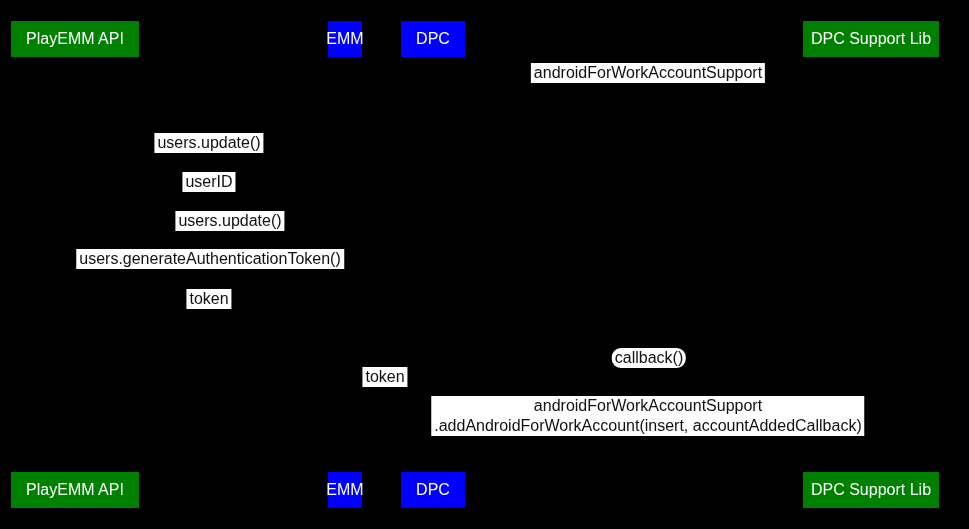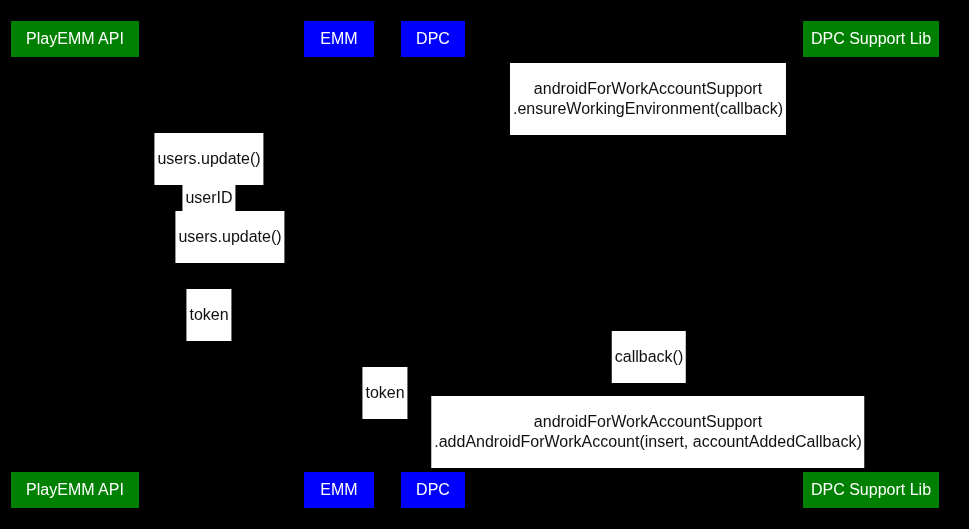--- a/index.html
+++ b/index.html
@@ -25,67 +25,67 @@
     font-size: 16px;
     white-space: nowrap;
   }
   .actor.green { background: var(--actor-green, #008000); }
   .actor.blue  { background: var(--actor-blue, #0000ff); }
 
   .actor-row-top    .actor { top: 21px; }
   .actor-row-bottom .actor { top: 472px; }
 
   .actor.pos-playemm { left: 11px;  width: 128px; }
-  .actor.pos-emm     { left: 304px; width: 70px; }
+  .actor.pos-emm     { left: 328px; width: 34px; }
   .actor.pos-dpc     { left: 401px; width: 64px; }
   .actor.pos-dpclib  { left: 803px; width: 136px; }
 
   .msg {
     position: absolute;
     transform: translateX(-50%);
     background: var(--label-background, #fff);
     color: var(--label-text, #111);
     font-size: 16px;
     line-height: 20px;
     text-align: center;
-    padding: 16px 3px;
+    padding: 0px 3px;
     white-space: nowrap;
   }
   .msg .msg-line { display: block; }
 
   #msg-0 { left: 648px; top: 63px; }
   #msg-1 { left: 209px; top: 133px; }
   #msg-2 { left: 209px; top: 172px; }
   #msg-3 { left: 209px; top: 211px; margin-left: 21px; }
   #msg-4 { left: 210px; top: 249px; }
   #msg-5 { left: 209px; top: 289px; }
-  #msg-6 { left: 649px; top: 331px; }
+  #msg-6 { left: 649px; top: 348px; border-radius: 9px; }
   #msg-7 { left: 385px; top: 367px; }
   #msg-8 { left: 648px; top: 396px; }
 </style>
 </head>
 <body>
 
 <div id="stage">
 
   <div class="actor-row-top">
     <div class="actor green pos-playemm">PlayEMM API</div>
     <div class="actor blue pos-emm">EMM</div>
     <div class="actor blue pos-dpc">DPC</div>
     <div class="actor green pos-dpclib">DPC Support Lib</div>
   </div>
 
   <div id="msg-0" class="msg">
     <span class="msg-line">androidForWorkAccountSupport</span>
-    <span class="msg-line">.ensureWorkingEnvironment(callback)</span>
   </div>
 
   <div id="msg-1" class="msg">users.update()</div>
   <div id="msg-2" class="msg">userID</div>
   <div id="msg-3" class="msg">users.update()</div>
+  <div id="msg-4" class="msg">users.generateAuthenticationToken()</div>
   <div id="msg-5" class="msg">token</div>
   <div id="msg-6" class="msg">callback()</div>
   <div id="msg-7" class="msg">token</div>
 
   <div id="msg-8" class="msg">
     <span class="msg-line">androidForWorkAccountSupport</span>
     <span class="msg-line">.addAndroidForWorkAccount(insert, accountAddedCallback)</span>
   </div>
 
   <div class="actor-row-bottom">

